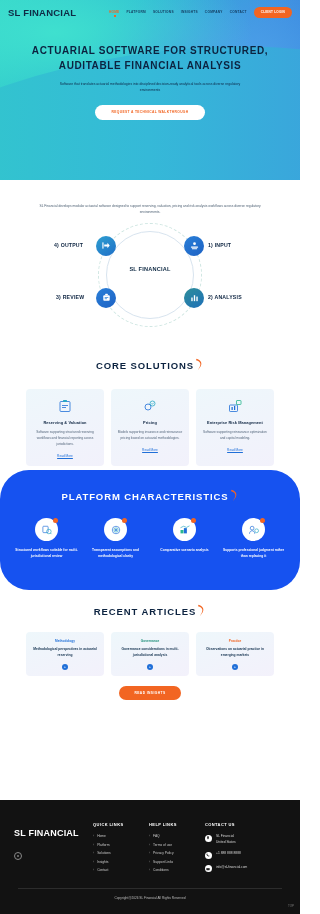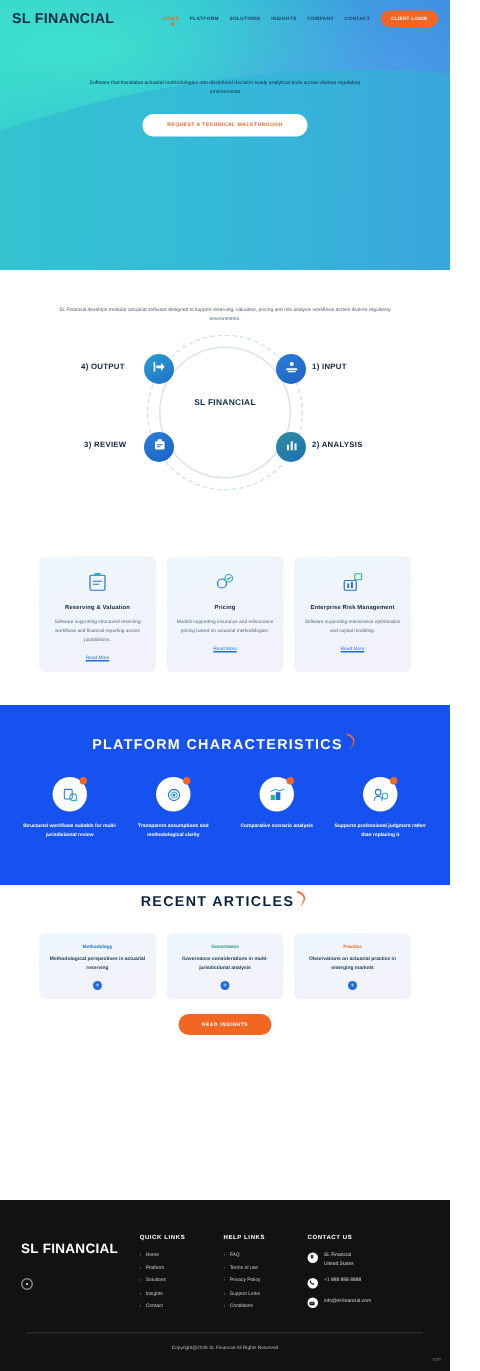--- a/index.html
+++ b/index.html
@@ -132,38 +132,38 @@
     border-radius:4px; padding:9px 6px 8px; text-align:center;
     min-height:75px; display:flex; flex-direction:column; align-items:center;
   }
   .card-icon { width:16px; height:16px; margin-bottom:6px; }
   .card-icon svg { width:100%; height:100%; }
   .card-title { font-size:3.9px; font-weight:800; color:#0c2340; margin-bottom:5px; letter-spacing:0.1px; }
   .card-desc { font-size:3.2px; line-height:1.85; color:#53657a; }
   .card-link { font-size:3.2px; color:#1f6fd8; margin-top:6px; cursor:pointer; text-decoration:underline; }
 
   
-  .chars { position:absolute; top:470px; left:0; width:300px; height:120px; background:#1652f0; padding-top:16px; }
+  .chars { position:absolute; top:470px; left:0; width:300px; height:120px; background:#1652f0; padding-top:16px;border-radius:29px; }
   .chars .sec-title { color:#fff; }
   .chars-row { display:flex; padding:0 12px; margin-top:14px; position:relative; }
   .ch-item { flex:1; text-align:center; position:relative; }
   .ch-circle {
     width:23px; height:23px; border-radius:50%; background:#fff;
     margin:0 auto 6px; display:flex; align-items:center; justify-content:center;
     position:relative;
   }
   .ch-circle svg { width:12px; height:12px; }
   .ch-badge {
     position:absolute; top:0px; right:0px; width:5px; height:5px; border-radius:50%;
     background:#f26522;
   }
   .ch-text { font-size:3.3px; line-height:1.85; color:#fff; font-weight:600; padding:0 3px; }
 
   
-  .articles { position:absolute; top:590px; left:0; width:300px; height:105px; background:#fff; padding-top:1px; }
+  .articles { position:absolute; top:590px; left:0; width:300px; height:105px; background:#fff; padding-top:11px; }
   .art-cards { display:flex; gap:7px; padding:0 26px; margin-top:13px; }
   .art-card {
     flex:1; background:linear-gradient(160deg,#eef7fb 0%,#f3f1fb 100%);
     border-radius:4px; padding:7px 5px 6px; text-align:center; position:relative;
     min-height:33px;
   }
   .art-cat { font-size:3.2px; font-weight:800; color:#1f6fd8; margin-bottom:4px; }
   .art-cat.c2 { color:#1f8f7a; }
   .art-cat.c3 { color:#f26522; }
   .art-title { font-size:3.3px; line-height:1.8; color:#13324f; font-weight:600; }
@@ -211,20 +211,21 @@
   .copy { text-align:center; font-size:3.2px; color:#bdbdbd; margin-top:7px; }
   .backtop { position:absolute; right:6px; bottom:6px; font-size:3px; color:#777; }
 </style>
 </head>
 <body>
 
 <div class="page">
 
   <div class="hero">
     <div class="hero-inner">
+      <div class="hero-title">ACTUARIAL SOFTWARE FOR STRUCTURED, AUDITABLE FINANCIAL ANALYSIS</div>
       <div class="hero-sub">Software that translates actuarial methodologies into disciplined decision-ready analytical tools across diverse regulatory environments</div>
       <button class="hero-btn">REQUEST A TECHNICAL WALKTHROUGH</button>
     </div>
   </div>
 
   <div class="header">
     <div class="logo">
       <span class="logo-text">SL FINANCIAL</span>
     </div>
     <div class="nav">
@@ -278,20 +279,27 @@
         <span><svg viewBox="0 0 24 24" fill="#fff">
               <path d="M14 6l5 6-5 6v-4H7v-4h7z"></path>
               <rect x="3" y="5" width="2.5" height="14" rx="1"></rect>
             </svg></span>
       </div>
       <div class="nlabel l-output">4) OUTPUT</div>
     </div>
   </div>
 
   <div class="core">
+    <div class="sec-head">
+      <div class="sec-title">
+        <span>CORE SOLUTIONS</span><span class="swoosh"><svg viewBox="0 0 20 30">
+              <path d="M3 2 C16 6, 19 16, 6 28 C16 14, 13 8, 2 5 Z" fill="#f26522"></path>
+            </svg></span>
+      </div>
+    </div>
     <div class="cards">
 
       <div class="card">
         <div class="card-icon">
           <svg viewBox="0 0 32 32" fill="none" stroke="#1f6fd8" stroke-width="1.6">
             <rect x="6" y="7" width="20" height="20" rx="2"></rect>
             <rect x="12" y="4" width="8" height="4" rx="1" fill="#2aa8c4" stroke="none"></rect>
             <line x1="10" y1="15" x2="22" y2="15"></line>
               <line x1="10" y1="19" x2="18" y2="19"></line>
           </svg>

